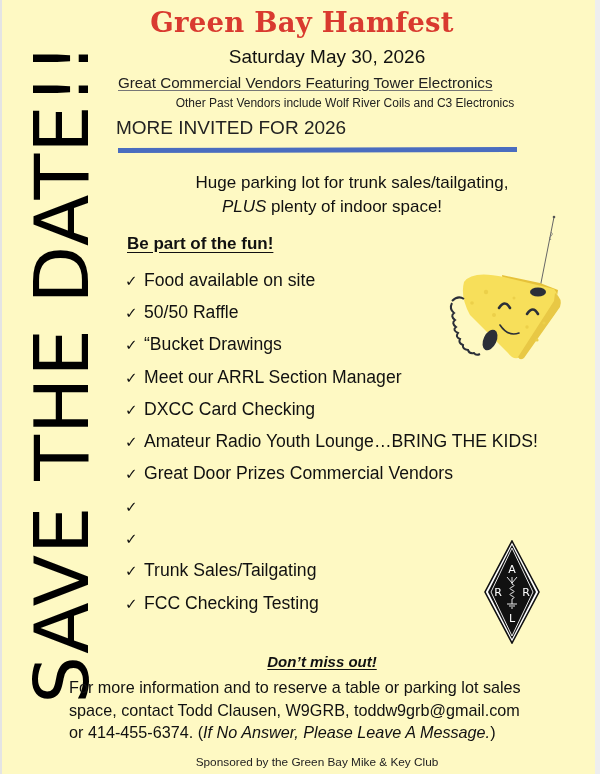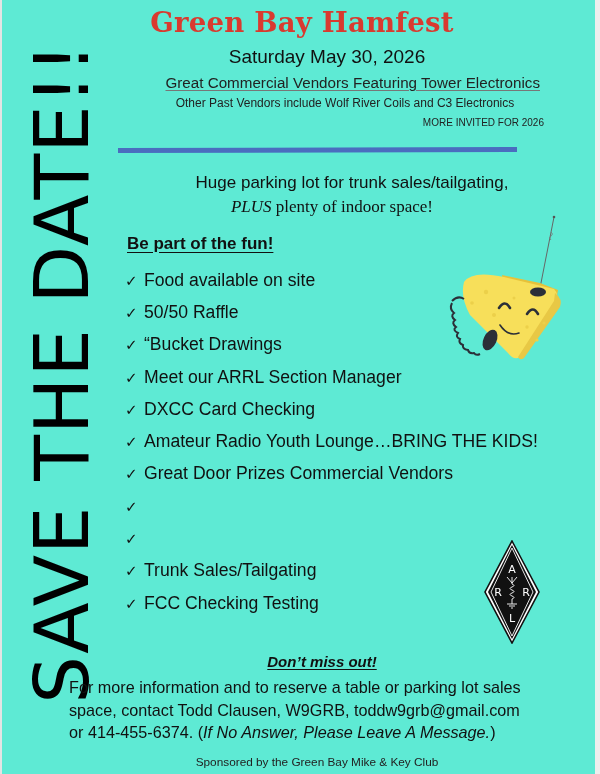--- a/index.html
+++ b/index.html
@@ -12,21 +12,21 @@
       height: 774px;
       position: relative;
       overflow: hidden;
       font-family: "Liberation Sans", "DejaVu Sans", sans-serif;
       color: #111111;
     }
     .page {
       position: absolute;
       left: 0; top: 0;
       width: 600px; height: 774px;
-      background: #5eead4;
+      background: #fef9c3;
       border-left: 2px solid #e4e4e4;
       border-right: 5px solid #eeeeee;
       box-sizing: border-box;
     }
     .abs { position: absolute; white-space: nowrap; }
 
     .title {
       left: 0; width: 600px; top: 7px;
       font-family: "DejaVu Serif", "Liberation Serif", serif;
       font-weight: bold;
@@ -42,54 +42,53 @@
       text-align: center;
       color: #111;
     }
     .featuring {
       left: 116px; width: 422px; top: 74px;
       font-size: 15.2px;
       text-decoration: underline;
       text-decoration-color: #777;
       text-underline-offset: 2px;
       color: #222;
-      text-align: right;
+      text-align: left;
     }
     .past {
       left: 129px; width: 428px; top: 96px;
       font-size: 12px;
       color: #222;
       text-align: center;
     }
     .invited {
       left: 114px; width: 428px; top: 117px;
-      font-size: 10px;
-      color: #222;
-      text-align: right;
+      font-size: 19px;
+      color: #222;
+      text-align: left;
     }
     .blue-rule {
       left: 116px; top: 148px;
       width: 399px; height: 5px;
       background: #4a6dbf;
       transform: rotate(-0.15deg);
       transform-origin: left center;
     }
 
     .parking {
       left: 100px; width: 500px; top: 173px;
       font-size: 17px;
       text-align: center;
       color: #111;
     }
     .plus {
       left: 100px; width: 460px; top: 197px;
       font-size: 17px;
       text-align: center;
       color: #111;
-      font-family: Liberation Serif, serif;
     }
     .plus em { font-style: italic; }
 
     .fun-heading {
       left: 125px; top: 234px;
       font-size: 17px;
       font-weight: bold;
       text-decoration: underline;
       text-underline-offset: 3px;
       color: #111;

